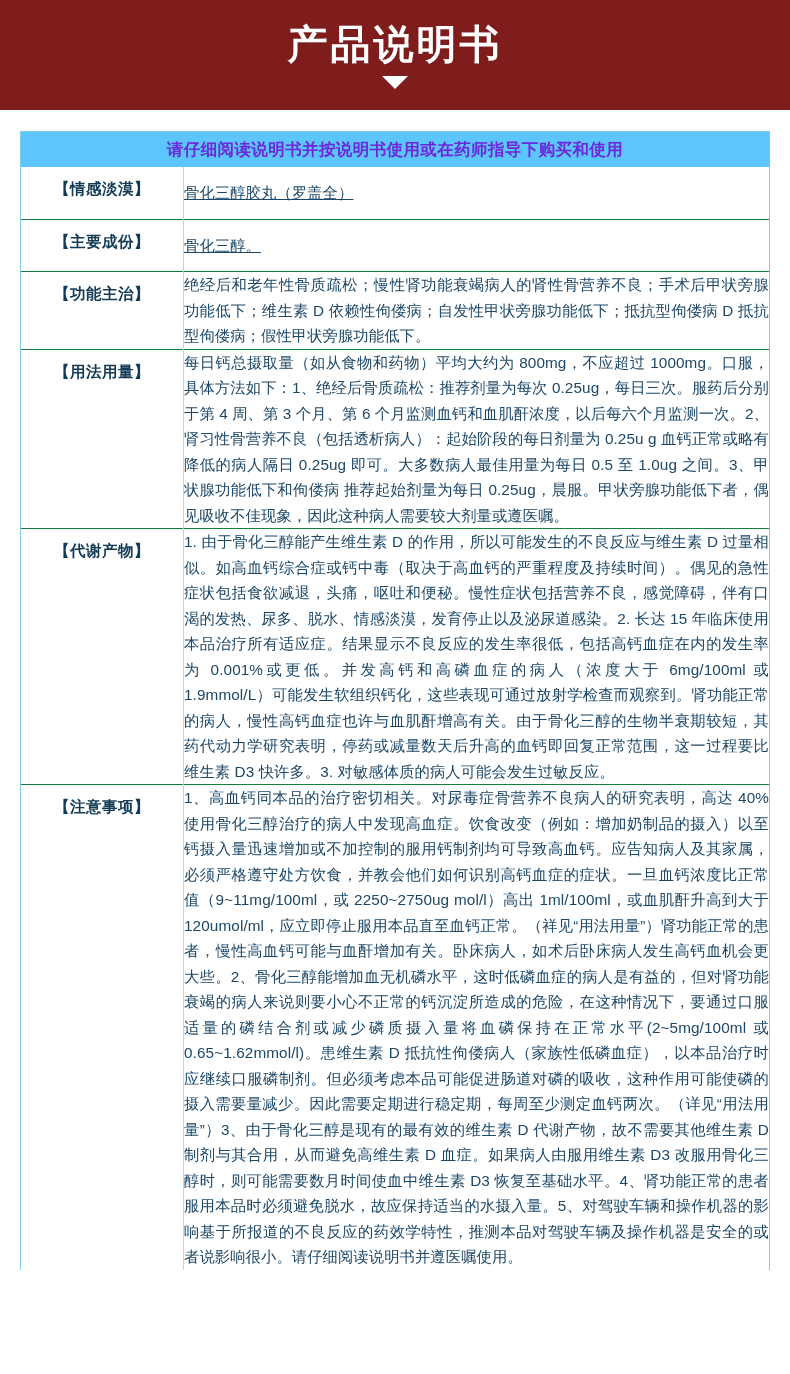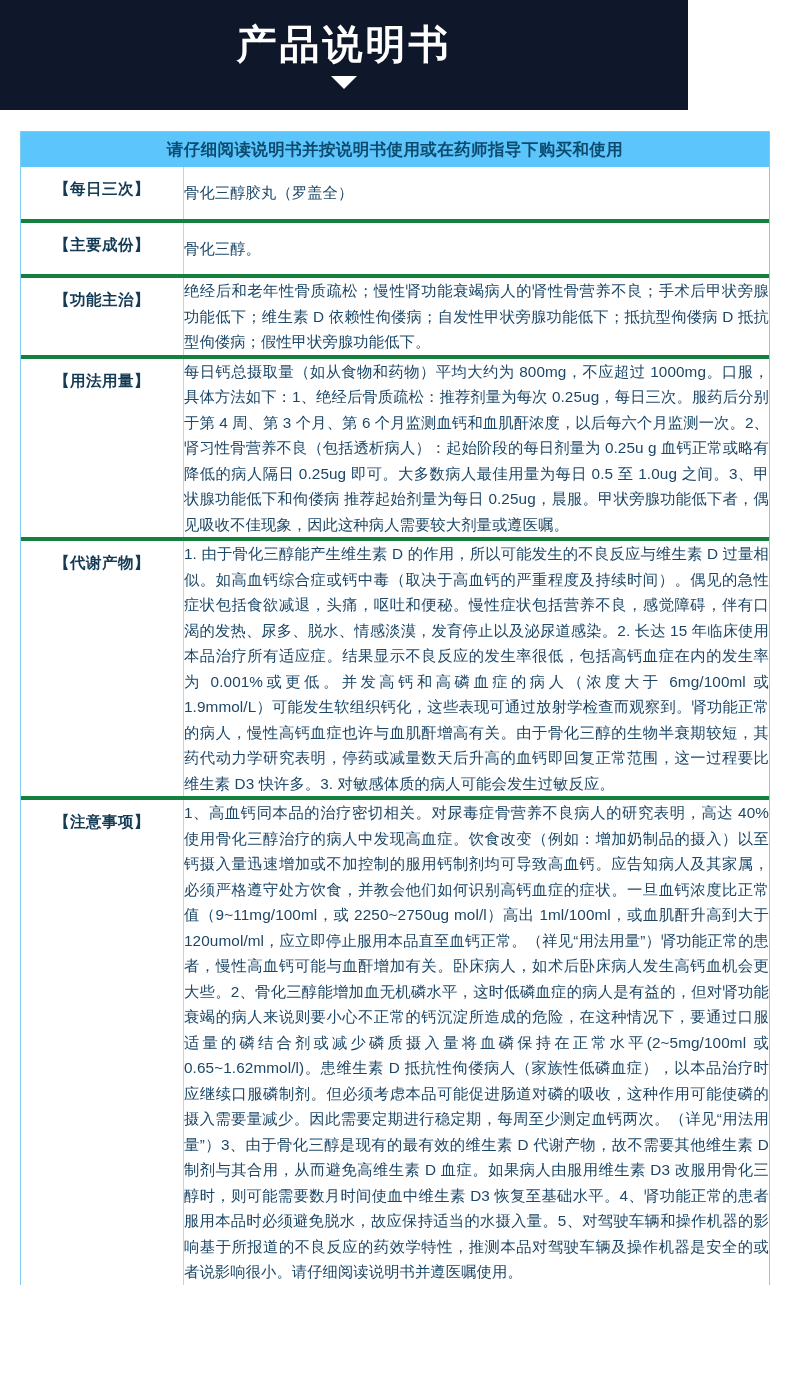--- a/index.html
+++ b/index.html
@@ -10,23 +10,23 @@
     width: 790px;
     height: 1374px;
     background: #ffffff;
     font-family: "Liberation Sans", "DejaVu Sans", sans-serif;
     overflow: hidden;
   }
 
   
   .banner {
     position: relative;
-    width: 688px;
+    width: 790px;
     height: 110px;
-    background: #0f172a;
+    background: #7f1d1d;
     box-sizing: border-box;
   }
   .banner-title {
     position: absolute;
     left: 0;
     right: 0;
     top: 20px;
     text-align: center;
     color: #ffffff;
     font-size: 40px;
@@ -59,39 +59,39 @@
     position: relative;
     margin: 0 20px;
     width: 750px;
     box-sizing: border-box;
     border: 1px solid #7fcdea;
     border-bottom: none;
     background: #ffffff;
   }
   .sheet-header {
     background: #5bc5fc;
-    color: #0c4a6e;
+    color: #6d28d9;
     font-size: 16.5px;
     font-weight: bold;
     text-align: center;
     line-height: 35px;
     height: 35px;
     letter-spacing: 0.4px;
   }
 
   table.spec {
     width: 100%;
     border-collapse: collapse;
     table-layout: fixed;
   }
   table.spec tr {
     vertical-align: top;
   }
   table.spec td {
-    border-top: 4px solid #15803d;
+    border-top: 1px solid #15803d;
     padding: 0;
   }
   table.spec tr:first-child td {
     border-top: none;
   }
   td.label {
     width: 162px;
     text-align: center;
     color: #143b55;
     font-size: 15.5px;
@@ -107,41 +107,42 @@
     line-height: 25.5px;
     padding: 12px 14px 12px 16px;
     text-align: justify;
     text-justify: inter-character;
     letter-spacing: 0.1px;
   }
   td.value.short {
     padding-top: 13px;
     padding-bottom: 13px;
     text-align: left;
+    text-decoration: underline;
   }
   .rowtall td.label {
     padding-top: 12px;
   }
 </style>
 </head>
 <body>
 
 <div class="banner">
   <div class="banner-title">产品说明书</div>
   <div class="banner-caret"></div>
 </div>
 
 <div class="gap"></div>
 
 <div class="sheet">
   <div class="sheet-header">请仔细阅读说明书并按说明书使用或在药师指导下购买和使用</div>
   <table class="spec">
     <tbody>
       <tr class="rowtall">
-        <td class="label">【每日三次】</td>
+        <td class="label">【情感淡漠】</td>
         <td class="value short">骨化三醇胶丸（罗盖全）</td>
       </tr>
       <tr class="rowtall">
         <td class="label">【主要成份】</td>
         <td class="value short">骨化三醇。</td>
       </tr>
       <tr class="rowtall">
         <td class="label">【功能主治】</td>
         <td class="value">绝经后和老年性骨质疏松；慢性肾功能衰竭病人的肾性骨营养不良；手术后甲状旁腺功能低下；维生素 D 依赖性佝偻病；自发性甲状旁腺功能低下；抵抗型佝偻病 D 抵抗型佝偻病；假性甲状旁腺功能低下。</td>
       </tr>

